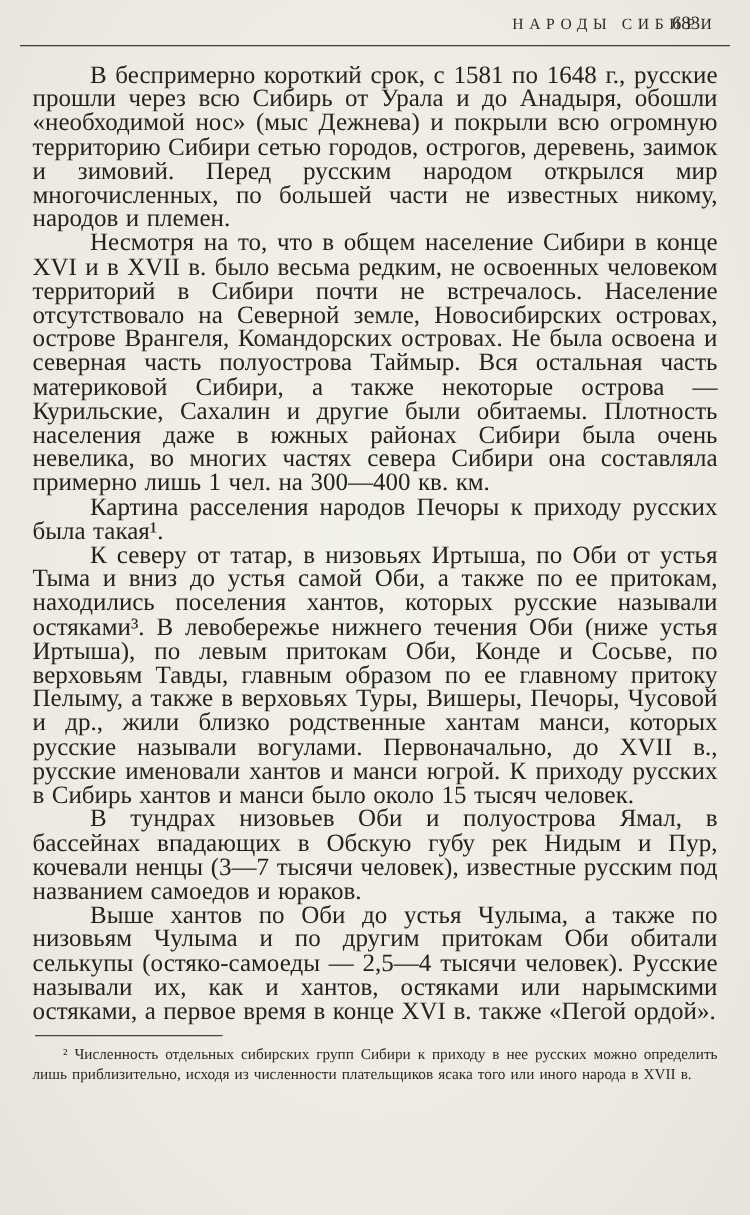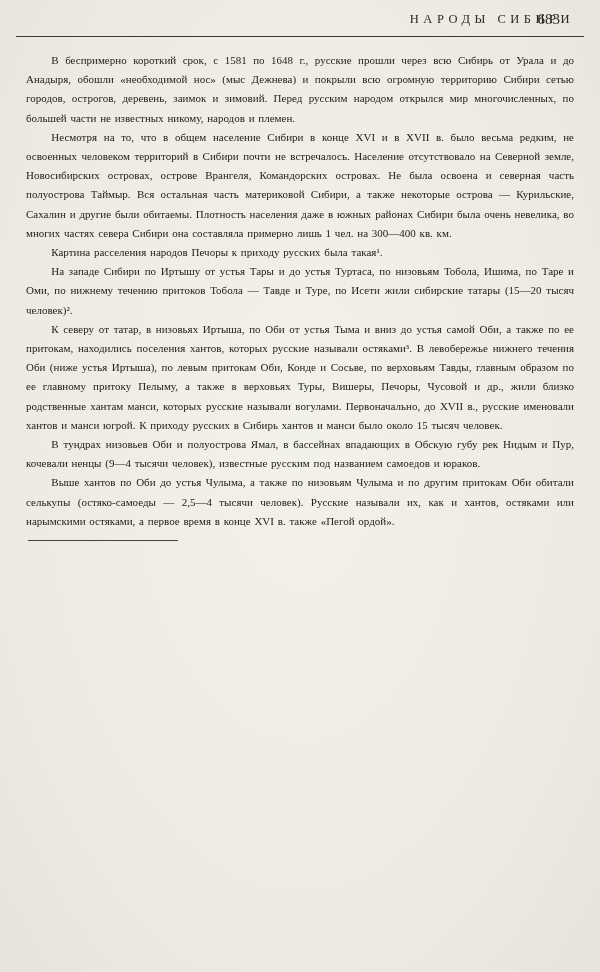--- a/index.html
+++ b/index.html
@@ -43,21 +43,21 @@
   }
   .head-rule {
     border: 0;
     border-top: 1.2px solid #3c3a34;
     margin: 0 -10px 14px -10px;
   }
   .body-text p {
     margin: 0;
     text-align: justify;
     text-indent: 2.3em;
-    font-size: 11px;
+    font-size: 20px;
     line-height: 19.2px;
     word-spacing: 1px;
   }
   .fn-rule {
     border: 0;
     border-top: 1px solid #45433c;
     width: 150px;
     margin: 9px 0 7px 2px;
   }
   .footnotes p {
@@ -79,24 +79,24 @@
     <span class="title">НАРОДЫ СИБИРИ</span>
     <span class="pagenum">683</span>
   </header>
 
   <hr class="head-rule">
 
   <main class="body-text">
     <p>В беспримерно короткий срок, с 1581 по 1648 г., русские прошли через всю Сибирь от Урала и до Анадыря, обошли «необходимой нос» (мыс Дежнева) и покрыли всю огромную территорию Сибири сетью городов, острогов, деревень, заимок и зимовий. Перед русским народом открылся мир многочисленных, по большей части не известных никому, народов и племен.</p>
     <p>Несмотря на то, что в общем население Сибири в конце XVI и в XVII в. было весьма редким, не освоенных человеком территорий в Сибири почти не встречалось. Население отсутствовало на Северной земле, Новосибирских островах, острове Врангеля, Командорских островах. Не была освоена и северная часть полуострова Таймыр. Вся остальная часть материковой Сибири, а также некоторые острова — Курильские, Сахалин и другие были обитаемы. Плотность населения даже в южных районах Сибири была очень невелика, во многих частях севера Сибири она составляла примерно лишь 1 чел. на 300—400 кв. км.</p>
     <p>Картина расселения народов Печоры к приходу русских была такая¹.</p>
-    <p>На западе Сибири по Иртышу от устья Тары и до устья Туртаса, по низовьям Тобола, Ишима, по Таре и Оми, по нижнему течению притоков Тобола — Тавде и Туре, по Исети жили сибирские татары (15—20 тысяч человек)².</p>
     <p>К северу от татар, в низовьях Иртыша, по Оби от устья Тыма и вниз до устья самой Оби, а также по ее притокам, находились поселения хантов, которых русские называли остяками³. В левобережье нижнего течения Оби (ниже устья Иртыша), по левым притокам Оби, Конде и Сосьве, по верховьям Тавды, главным образом по ее главному притоку Пелыму, а также в верховьях Туры, Вишеры, Печоры, Чусовой и др., жили близко родственные хантам манси, которых русские называли вогулами. Первоначально, до XVII в., русские именовали хантов и манси югрой. К приходу русских в Сибирь хантов и манси было около 15 тысяч человек.</p>
-    <p>В тундрах низовьев Оби и полуострова Ямал, в бассейнах впадающих в Обскую губу рек Нидым и Пур, кочевали ненцы (9—4 тысячи человек), известные русским под названием самоедов и юраков.</p>
+    <p>В тундрах низовьев Оби и полуострова Ямал, в бассейнах впадающих в Обскую губу рек Нидым и Пур, кочевали ненцы (3—7 тысячи человек), известные русским под названием самоедов и юраков.</p>
     <p>Выше хантов по Оби до устья Чулыма, а также по низовьям Чулыма и по другим притокам Оби обитали селькупы (остяко-самоеды — 2,5—4 тысячи человек). Русские называли их, как и хантов, остяками или нарымскими остяками, а первое время в конце XVI в. также «Пегой ордой».</p>
   </main>
 
   <hr class="fn-rule">
 
   <section class="footnotes">
+    <p>² Численность отдельных сибирских групп Сибири к приходу в нее русских можно определить лишь приблизительно, исходя из численности плательщиков ясака того или иного народа в XVII в.</p>
   </section>
 
 </div>
 
 </body></html>

